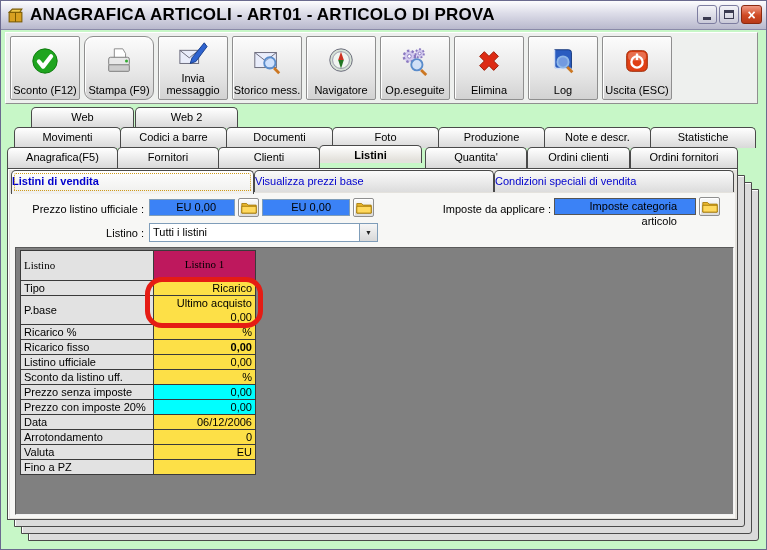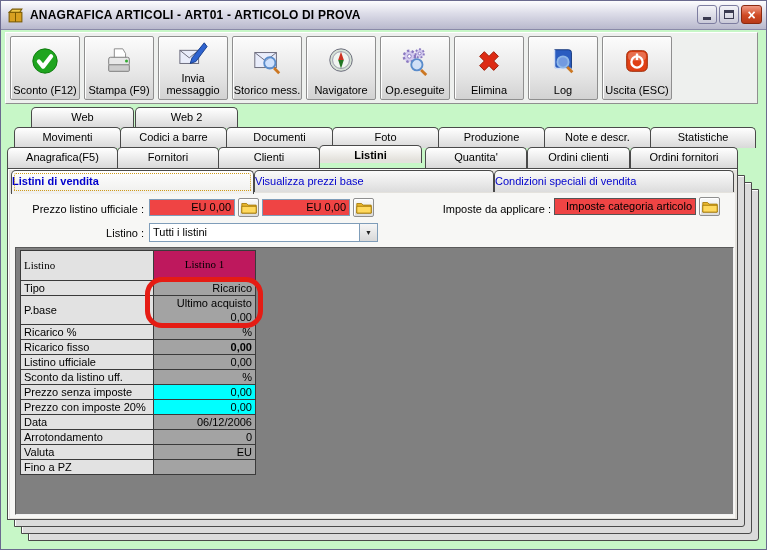--- a/index.html
+++ b/index.html
@@ -3,21 +3,21 @@
 <meta charset="utf-8">
 <style>
   html,body{margin:0;padding:0;background:#9a9a9a;}
   .screen{position:relative;width:767px;height:550px;overflow:hidden;
     font-family:"Liberation Sans",sans-serif;font-size:11px;color:#000;
     background:#c7f7c7;border:1px solid #6a6a8e;box-sizing:border-box;}
   
   .titlebar{position:absolute;left:0;top:0;right:0;height:28px;
     background:linear-gradient(180deg,#fdfdfe 0%,#dcdce8 45%,#b9b9cd 100%);
     border-bottom:1px solid #8a8aa8;display:flex;align-items:center;}
-  .title-text{font-size:12px;font-weight:bold;margin-left:6px;letter-spacing:.2px;}
+  .title-text{font-size:17px;font-weight:bold;margin-left:6px;letter-spacing:.2px;}
   .app-icon{width:17px;height:17px;margin-left:6px;flex:0 0 auto;}
   .win-btn{position:absolute;top:4px;width:20px;height:19px;border-radius:3px;
     border:1px solid #7d7da0;background:linear-gradient(180deg,#f4f4f8,#c9c9d8);
     display:flex;align-items:center;justify-content:center;box-sizing:border-box;}
   .win-btn.close{background:linear-gradient(180deg,#f09a84,#cf4a24 55%,#b93a18);
     border-color:#8a2a10;color:#fff;font-weight:bold;font-size:14px;line-height:1;width:21px;}
   .glyph-min{display:block;width:8px;height:3px;background:#3a3a50;margin-top:8px;}
   .glyph-max{display:block;width:10px;height:9px;border:1px solid #3a3a50;border-top-width:3px;box-sizing:border-box;}
   
   .toolbar{position:absolute;left:4px;top:31px;width:753px;height:72px;
@@ -46,22 +46,22 @@
   .sheet{position:absolute;width:731px;height:352px;box-sizing:border-box;
     background:#dbdbdb;border:1px solid #4a4a4a;box-shadow:inset 1px 1px 0 #ffffff;
     border-radius:0 0 3px 0;}
   .panel{position:absolute;left:6px;top:167px;width:731px;height:352px;z-index:5;
     box-sizing:border-box;background:#e4e2dd;border:1px solid #4a4a4a;
     box-shadow:inset 1px 1px 0 #ffffff;}
   .content{position:absolute;left:9px;top:192px;width:725px;height:325px;z-index:7;
     background:#f7f7f5;}
   
   .flabel{position:absolute;text-align:right;line-height:17px;z-index:8;}
-  .finput{position:absolute;height:17px;box-sizing:border-box;z-index:8;background:#ef4444;
-    border:1px solid #7f9db9;line-height:15px;padding:0 3px;}
+  .finput{position:absolute;height:17px;box-sizing:border-box;z-index:8;background:#3b82f6;
+    border:1px solid #7f9db9;line-height:15px;padding:0 18px;}
   .finput.right{text-align:right;}
   .folder-btn{position:absolute;width:21px;height:19px;box-sizing:border-box;z-index:8;
     border:1px solid #8f8f8f;border-radius:2px;
     background:linear-gradient(180deg,#fbfbfb,#dcdcdc);box-shadow:inset 1px 1px 0 #fff;
     display:flex;align-items:center;justify-content:center;}
   .combo{position:absolute;height:19px;box-sizing:border-box;z-index:8;background:#fff;
     border:1px solid #7f9db9;display:flex;}
   .combo .val{flex:1;line-height:17px;padding-left:3px;}
   .combo .arrow{width:17px;border-left:1px solid #7f9db9;
     background:linear-gradient(180deg,#f6f6f6,#d8d8d8);
@@ -71,21 +71,21 @@
     background:#808080;border:1px solid;border-color:#5a5a5a #f2f2f2 #f2f2f2 #5a5a5a;box-sizing:border-box;}
   .gtable{position:absolute;left:19px;top:249px;width:236px;z-index:9;
     border:1px solid #3a3a3a;background:#fff;box-sizing:border-box;}
   .trow{display:flex;height:14px;border-top:1px solid #3a3a3a;}
   .trow.first{border-top:none;height:29px;font-family:Liberation Serif, serif;}
   .trow.tall{height:28px;}
   .tl{width:133px;flex:0 0 133px;background:#e2e2e2;border-right:1px solid #3a3a3a;
     padding:0 3px;line-height:14px;box-sizing:border-box;overflow:hidden;white-space:nowrap;}
   .trow.first .tl{line-height:29px;}
   .trow.tall .tl{line-height:28px;}
-  .tv{flex:1;text-align:right;padding:0 3px;line-height:14px;background:#a3a3a3;overflow:hidden;white-space:nowrap;}
+  .tv{flex:1;text-align:right;padding:0 3px;line-height:14px;background:#fde047;overflow:hidden;white-space:nowrap;}
   .trow.first .tv{text-align:center;line-height:26px;background:#be185d;}
   .tv.bold{font-weight:bold;}
   .tv.cyan{background:#00ffff;}
   .tv .l2{display:block;line-height:14px;}
   
   .annot{position:absolute;left:144px;top:276px;width:118px;height:51px;z-index:12;
     border:5px solid #e51c14;border-radius:17px;box-sizing:border-box;pointer-events:none;}
 </style>
 </head>
 <body>
@@ -111,21 +111,21 @@
   <div class="toolbar">
     <div class="tbtn" style="left:4px;">
       <span class="ic">
         <svg width="30" height="30" viewBox="0 0 32 32">
             <circle cx="16" cy="16" r="13" fill="#1fa51f" stroke="#0c7a0c"></circle>
             <path d="M9.5 16.5l4.5 5.5 8.5-11" fill="none" stroke="#fff" stroke-width="4.5" stroke-linecap="round" stroke-linejoin="round"></path>
           </svg>
       </span>
       <span class="lbl">Sconto (F12)</span>
     </div>
-    <div class="tbtn" style="left:78px;">
+    <div class="tbtn" style="left:78px;border-radius:9px;">
       <span class="ic">
         <svg width="30" height="30" viewBox="0 0 32 32">
             <path d="M11 3h9l3 5v5H11z" fill="#ffffff" stroke="#888"></path>
             <rect x="5" y="12" width="22" height="9" rx="2" fill="#e8e8e8" stroke="#777"></rect>
             <rect x="5" y="20" width="22" height="7" rx="1" fill="#cdcdcd" stroke="#777"></rect>
             <circle cx="24" cy="16" r="1.6" fill="#3a3"></circle>
           </svg>
       </span>
       <span class="lbl">Stampa (F9)</span>
     </div>

